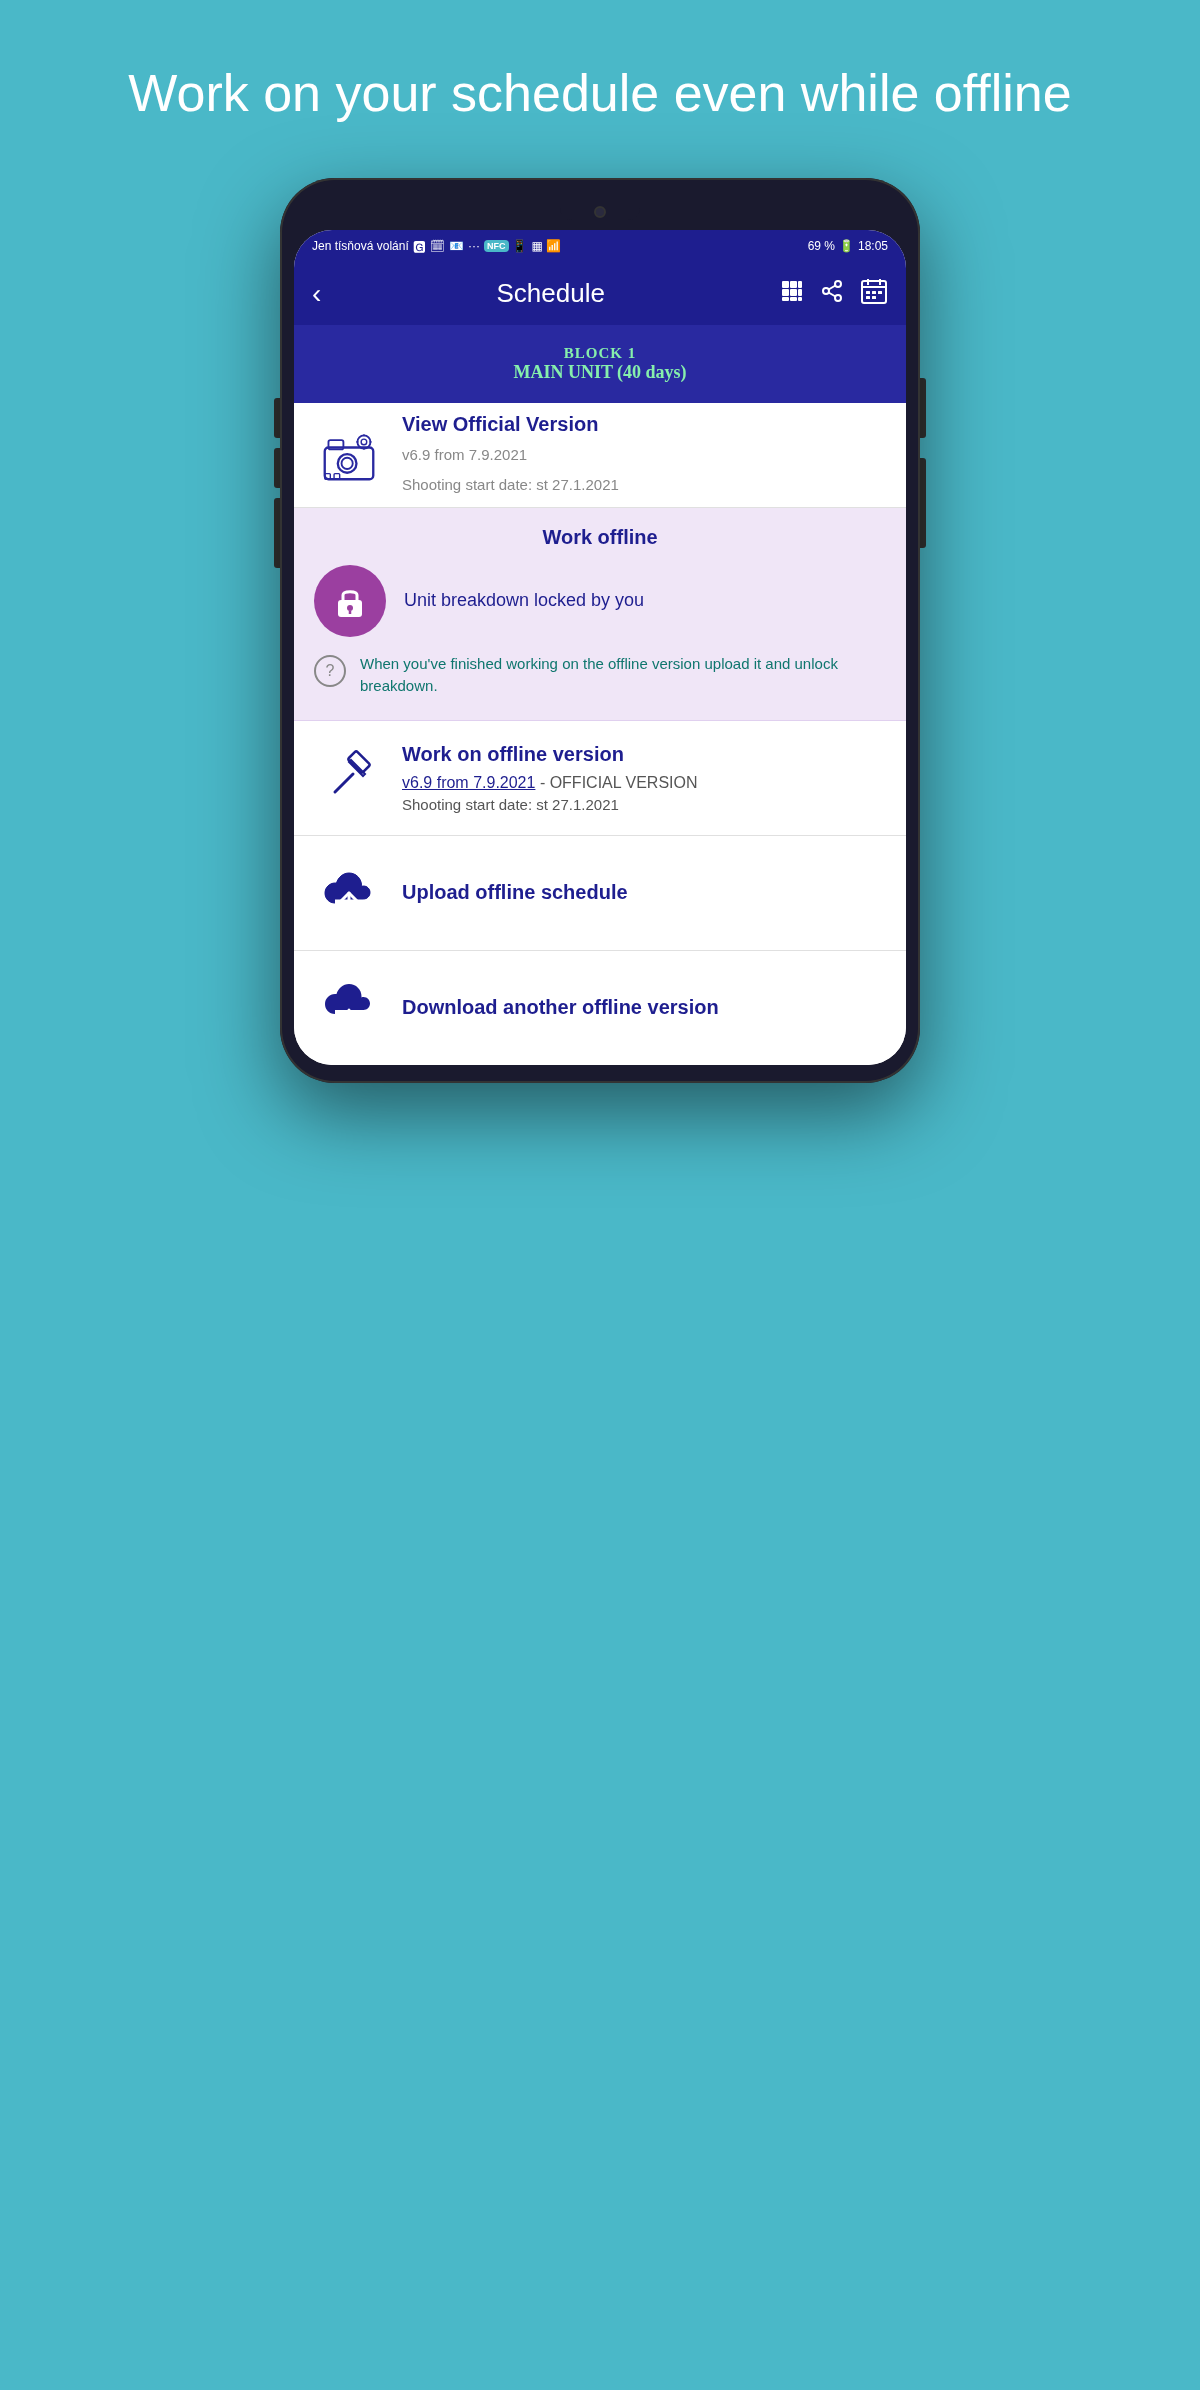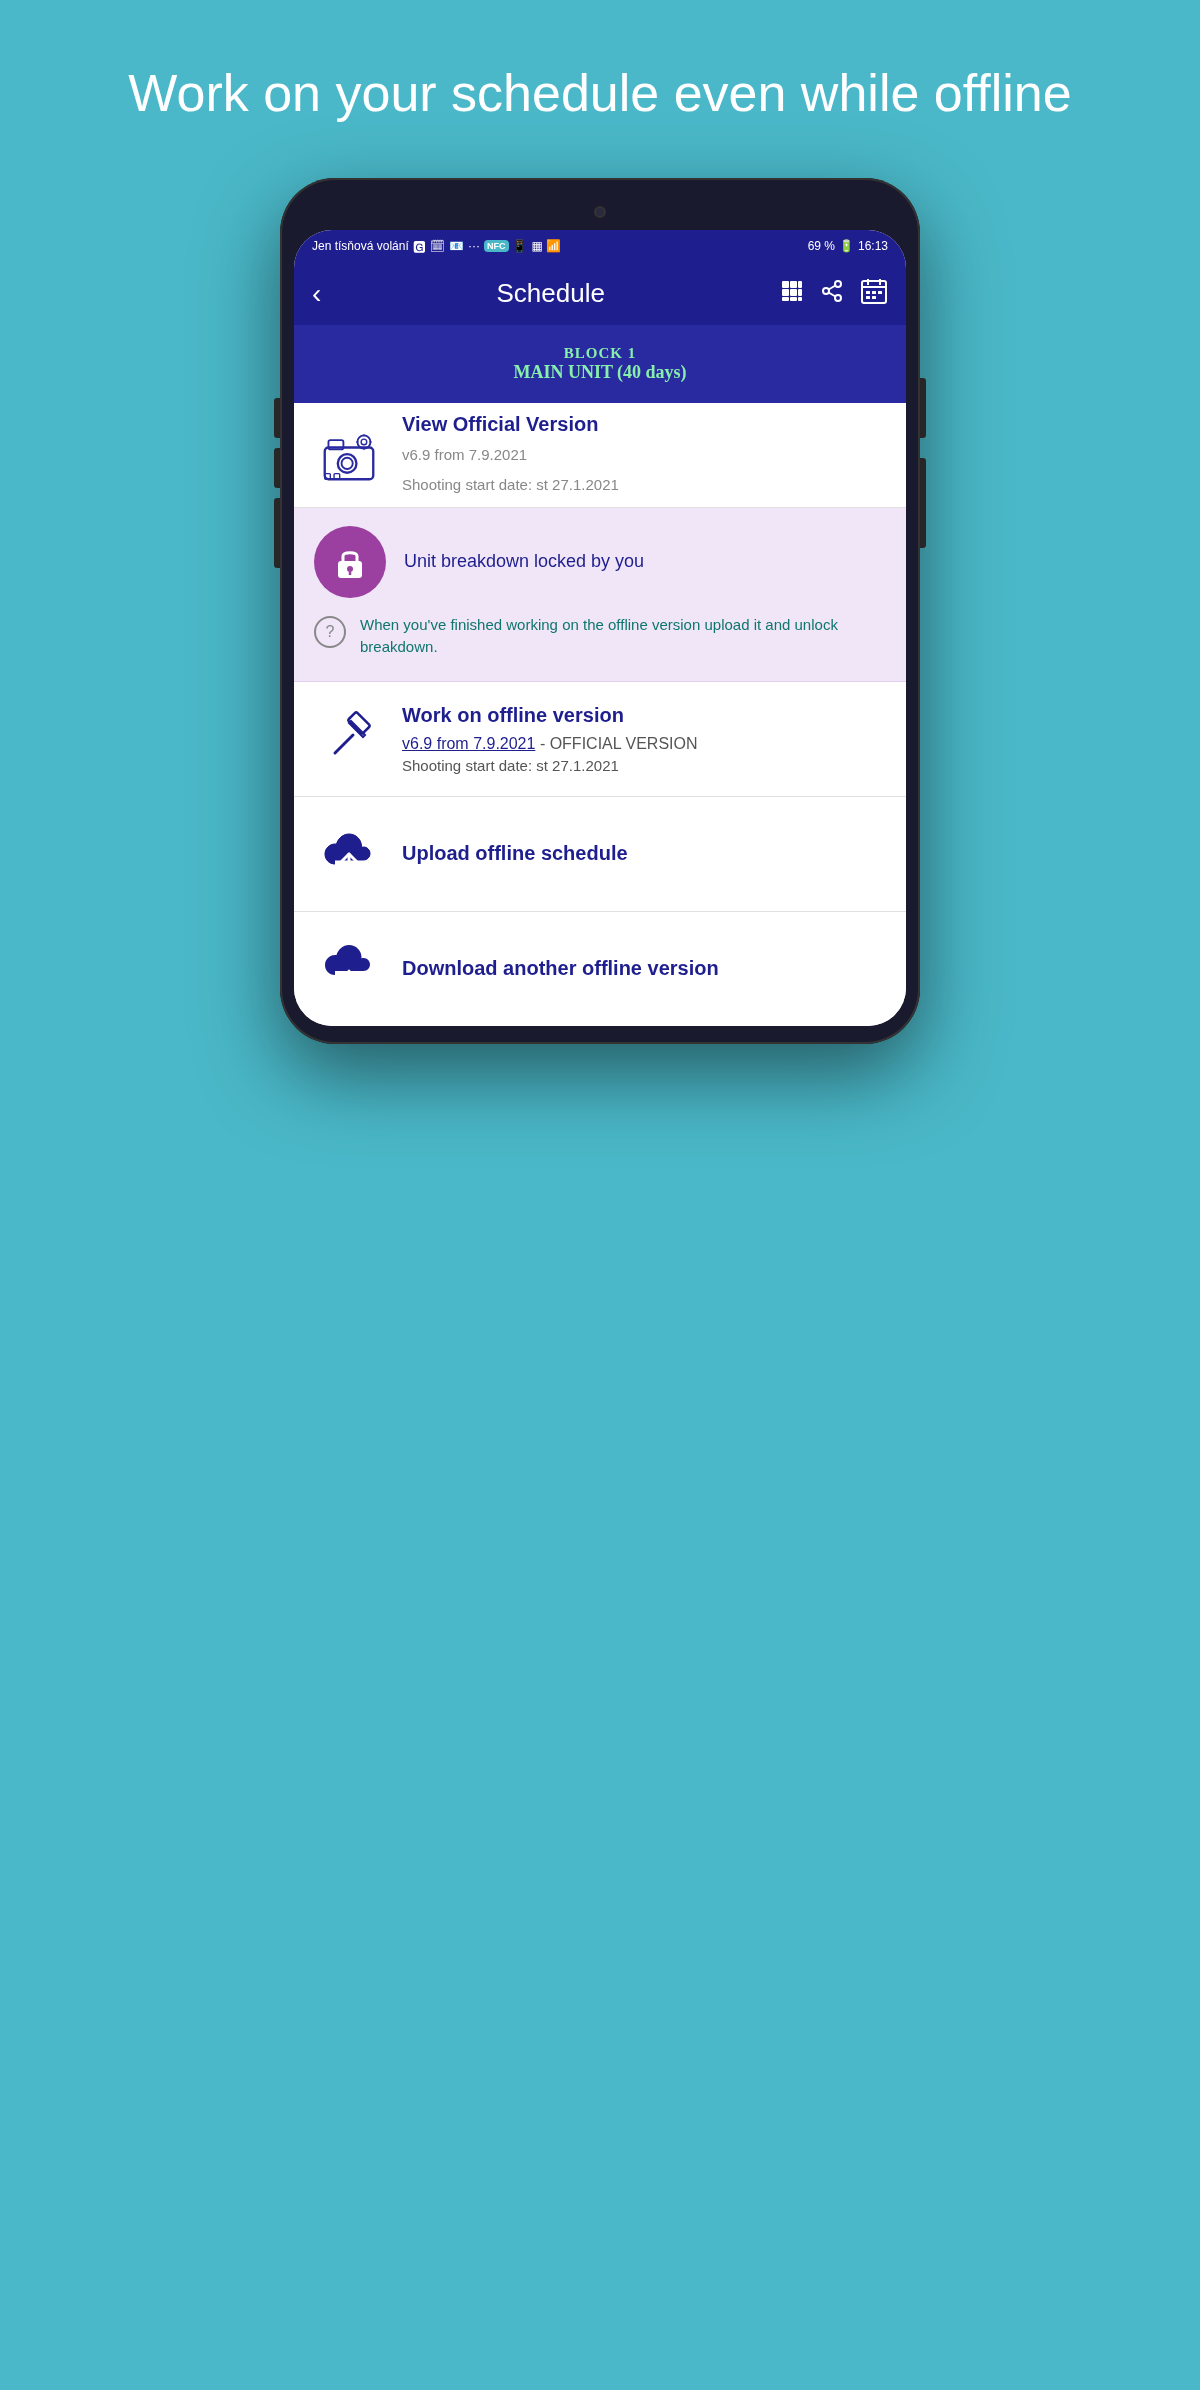--- a/index.html
+++ b/index.html
@@ -343,21 +343,21 @@
           <span>📧</span>
           <span>···</span>
           <span class="nfc-badge">NFC</span>
           <span>📱</span>
           <span>▦</span>
           <span>📶</span>
         </div>
         <div class="status-right">
           <span>69 %</span>
           <span>🔋</span>
-          <span>16:13</span>
+          <span>18:05</span>
         </div>
       </div>
 
       <div class="app-header">
         <span class="back-arrow">‹</span>
         <span class="app-header-title">Schedule</span>
         <div class="header-icons">
 
           <span class="header-icon">
             <svg width="24" height="24" viewBox="0 0 24 24" fill="none" xmlns="http://www.w3.org/2000/svg">
@@ -431,20 +431,21 @@
           </div>
           <div>
             <div class="section-title">View Official Version</div>
             <div class="section-meta">v6.9 from 7.9.2021</div>
             <div class="section-meta">Shooting start date: st 27.1.2021</div>
           </div>
         </div>
       </div>
 
       <div class="offline-section">
+        <div class="offline-title">Work offline</div>
         <div class="lock-row">
           <div class="lock-circle">
             <svg width="38" height="38" viewBox="0 0 38 38" fill="none" xmlns="http://www.w3.org/2000/svg">
               <rect x="7" y="18" width="24" height="17" rx="3" fill="white"></rect>
               <path d="M12 18V13C12 8.6 26 8.6 26 13V18" stroke="white" stroke-width="3" fill="none" stroke-linecap="round"></path>
               <circle cx="19" cy="26" r="3" fill="#9b3fa0"></circle>
               <line x1="19" y1="29" x2="19" y2="32" stroke="#9b3fa0" stroke-width="2.5"></line>
             </svg>
           </div>
           <div class="lock-text">Unit breakdown locked by you</div>

